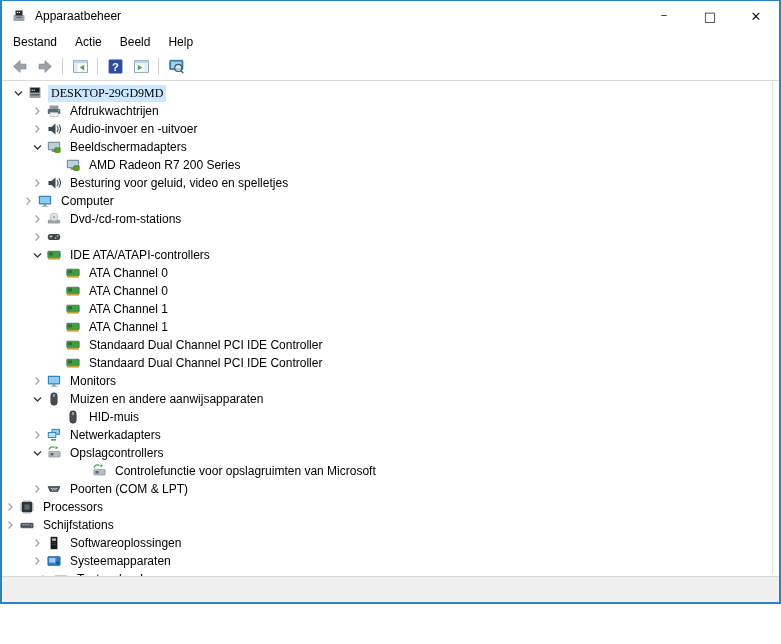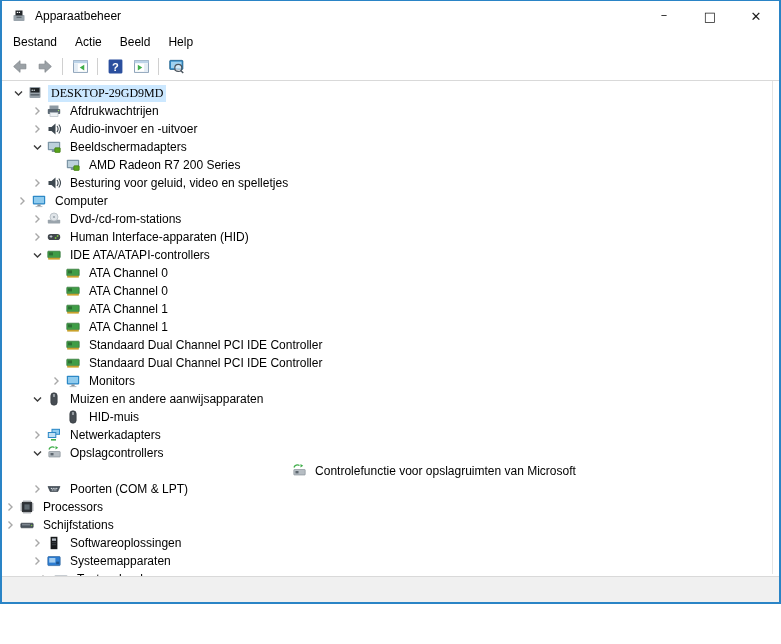--- a/index.html
+++ b/index.html
@@ -238,21 +238,21 @@
           </span>
           <span class="dev-ic">
             <svg viewBox="0 0 16 16" xmlns="http://www.w3.org/2000/svg">
               <polygon points="2.5,6 5.5,6 9.5,2.5 9.5,13.5 5.5,10 2.5,10" fill="#3e4850"></polygon>
               <path d="M11 5 q2.2 3 0 6" fill="none" stroke="#3e4850" stroke-width="1.1"></path>
               <path d="M12.8 3.5 q3.4 4.5 0 9" fill="none" stroke="#3e4850" stroke-width="1.1"></path>
             </svg>
           </span>
           <span class="row-label">Besturing voor geluid, video en spelletjes</span>
         </div>
-        <div class="tree-row" style="padding-left: 12px;">
+        <div class="tree-row" style="padding-left: 18px;">
           <span class="chev">
             <svg viewBox="0 0 16 16" xmlns="http://www.w3.org/2000/svg">
               <polyline points="6,4.5 9.5,8 6,11.5" fill="none" stroke="#a8a8a8" stroke-width="1.4"></polyline>
             </svg>
           </span>
           <span class="dev-ic">
             <svg viewBox="0 0 16 16" xmlns="http://www.w3.org/2000/svg">
               <rect x="1.8" y="2.8" width="12.4" height="8.6" rx="0.8" fill="#2c88c6"></rect>
               <rect x="3" y="4" width="10" height="6.2" fill="#8fcbee"></rect>
               <rect x="6.4" y="11.4" width="3.2" height="1.6" fill="#8b949b"></rect>
@@ -284,21 +284,20 @@
           </span>
           <span class="dev-ic">
             <svg viewBox="0 0 16 16" xmlns="http://www.w3.org/2000/svg">
               <rect x="1.8" y="5" width="12.4" height="6" rx="2.8" fill="#41474d"></rect>
               <circle cx="11.6" cy="7" r="0.9" fill="#7dc242"></circle>
               <circle cx="9.6" cy="9" r="0.9" fill="#7dc242"></circle>
               <rect x="3.6" y="7.1" width="2.8" height="0.9" fill="#c6ccd1"></rect>
               <rect x="4.6" y="6.1" width="0.9" height="2.8" fill="#c6ccd1"></rect>
             </svg>
           </span>
-          <span class="row-label">Human Interface-apparaten (HID)</span>
         </div>
         <div class="tree-row" style="padding-left: 27px;">
           <span class="chev">
             <svg viewBox="0 0 16 16" xmlns="http://www.w3.org/2000/svg">
               <polyline points="4.5,6.5 8,10 11.5,6.5" fill="none" stroke="#3b3b3b" stroke-width="1.4"></polyline>
             </svg>
           </span>
           <span class="dev-ic">
             <svg viewBox="0 0 16 16" xmlns="http://www.w3.org/2000/svg">
               <rect x="1.8" y="4.2" width="12.4" height="6.6" rx="0.6" fill="#3f9d46" stroke="#2c6f32" stroke-width="0.7"></rect>
@@ -367,21 +366,21 @@
           <span class="chev"></span>
           <span class="dev-ic">
             <svg viewBox="0 0 16 16" xmlns="http://www.w3.org/2000/svg">
               <rect x="1.8" y="4.2" width="12.4" height="6.6" rx="0.6" fill="#3f9d46" stroke="#2c6f32" stroke-width="0.7"></rect>
               <rect x="3" y="5.4" width="4" height="3" fill="#2c6f32"></rect>
               <rect x="2.2" y="10.8" width="11.6" height="1.8" fill="#c9a22c"></rect>
             </svg>
           </span>
           <span class="row-label">Standaard Dual Channel PCI IDE Controller</span>
         </div>
-        <div class="tree-row" style="padding-left: 27px; margin-left: 19px;">
+        <div class="tree-row" style="padding-left: 27px;">
           <span class="chev">
             <svg viewBox="0 0 16 16" xmlns="http://www.w3.org/2000/svg">
               <polyline points="6,4.5 9.5,8 6,11.5" fill="none" stroke="#a8a8a8" stroke-width="1.4"></polyline>
             </svg>
           </span>
           <span class="dev-ic">
             <svg viewBox="0 0 16 16" xmlns="http://www.w3.org/2000/svg">
               <rect x="1.8" y="2.8" width="12.4" height="8.6" rx="0.8" fill="#2c88c6"></rect>
               <rect x="3" y="4" width="10" height="6.2" fill="#8fcbee"></rect>
               <rect x="6.4" y="11.4" width="3.2" height="1.6" fill="#8b949b"></rect>
@@ -440,21 +439,21 @@
           <span class="dev-ic">
             <svg viewBox="0 0 16 16" xmlns="http://www.w3.org/2000/svg">
               <rect x="2.8" y="6.5" width="11.4" height="5.5" rx="0.6" fill="#b6bdc3" stroke="#7d868e" stroke-width="0.6"></rect>
               <rect x="4.5" y="8" width="3" height="2.4" fill="#5c666e"></rect>
               <path d="M3 4.5 a3.5 3.5 0 0 1 5.5 -2" fill="none" stroke="#3fae49" stroke-width="1.3"></path>
               <polygon points="9.5,1 9.5,4.4 12.2,2.7" fill="#3fae49"></polygon>
             </svg>
           </span>
           <span class="row-label">Opslagcontrollers</span>
         </div>
-        <div class="tree-row" style="padding-left: 72px; justify-content: center;">
+        <div class="tree-row" style="padding-left: 72px;">
           <span class="chev"></span>
           <span class="dev-ic">
             <svg viewBox="0 0 16 16" xmlns="http://www.w3.org/2000/svg">
               <rect x="2.8" y="6.5" width="11.4" height="5.5" rx="0.6" fill="#b6bdc3" stroke="#7d868e" stroke-width="0.6"></rect>
               <rect x="4.5" y="8" width="3" height="2.4" fill="#5c666e"></rect>
               <path d="M3 4.5 a3.5 3.5 0 0 1 5.5 -2" fill="none" stroke="#3fae49" stroke-width="1.3"></path>
               <polygon points="9.5,1 9.5,4.4 12.2,2.7" fill="#3fae49"></polygon>
             </svg>
           </span>
           <span class="row-label">Controlefunctie voor opslagruimten van Microsoft</span>

